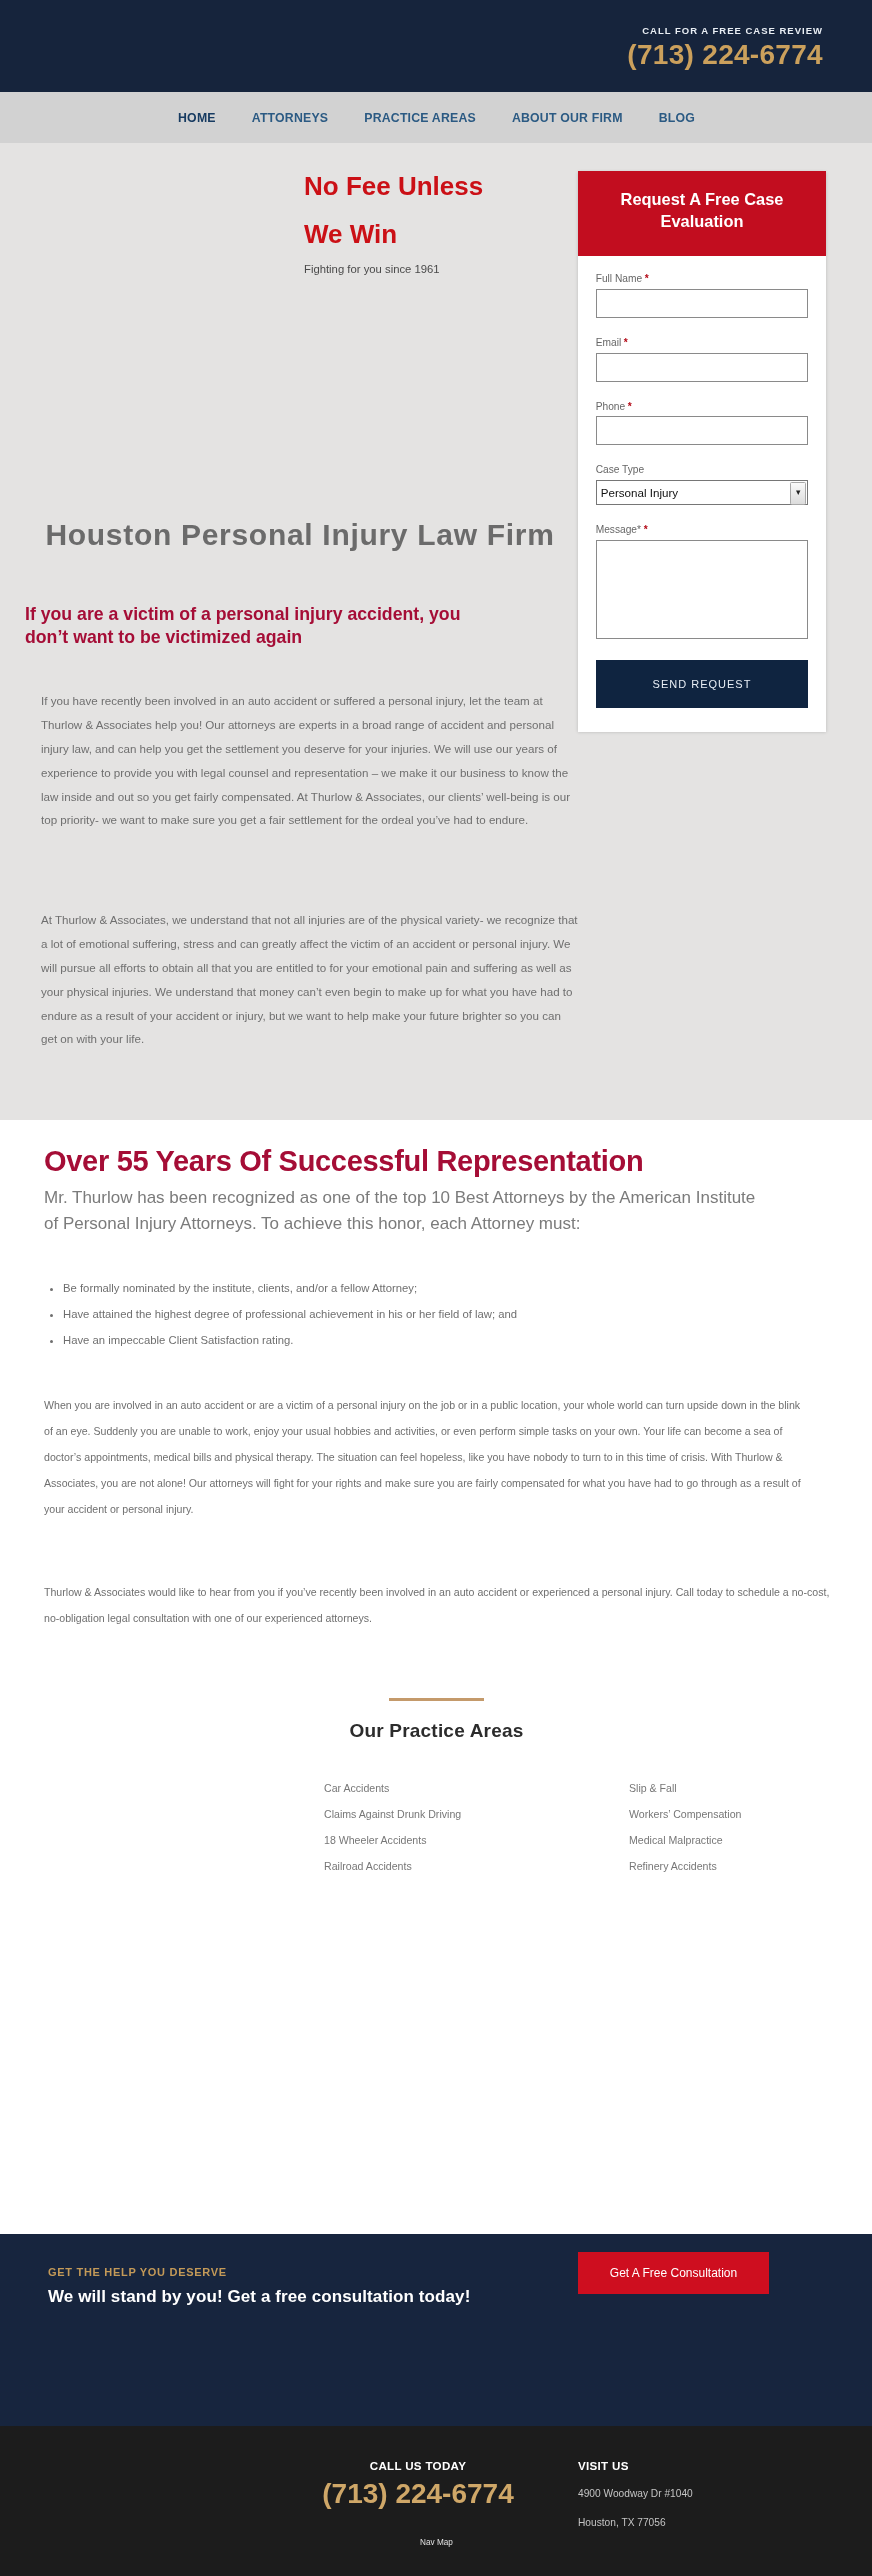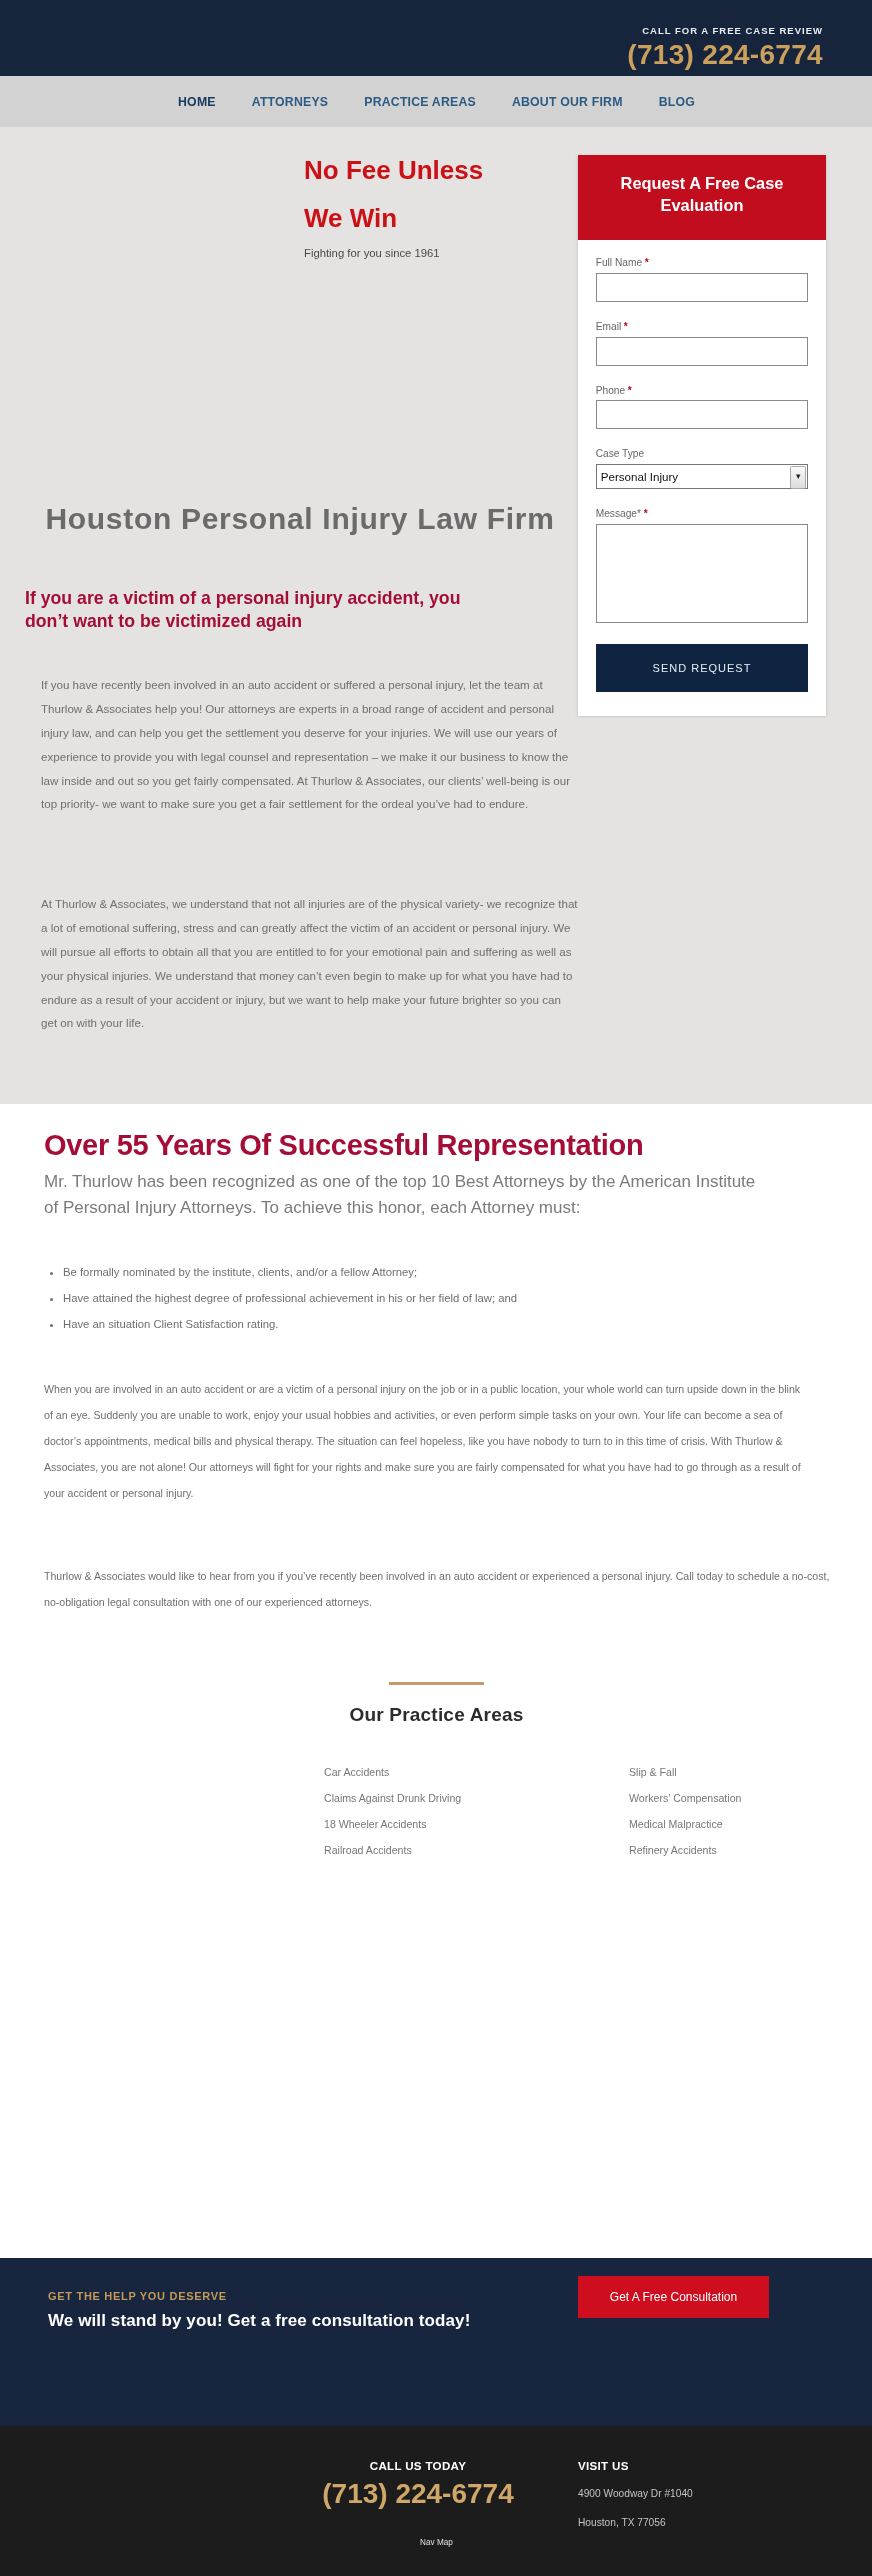--- a/index.html
+++ b/index.html
@@ -4,21 +4,21 @@
 <style>
   * { margin:0; padding:0; box-sizing:border-box; }
   html,body { background:#fff; }
   body {
     width:873px; height:2576px; position:relative;
     font-family:"Liberation Sans", sans-serif;
     -webkit-font-smoothing:antialiased;
   }
 
   
-  .topbar { height:76px; background:#16243c; text-align:right; padding:24.6px 50px 0 0; }
+  .topbar { height:92px; background:#16243c; text-align:right; padding:24.6px 50px 0 0; }
   .topbar .call-label { color:#e9eef4; font-size:9.5px; font-weight:bold; letter-spacing:1px; }
   .topbar .phone { display:block; margin-top:3.4px; color:#cba05c; font-size:28px; font-weight:bold; letter-spacing:0.3px; text-decoration:none; }
 
   
   .navbar { height:51px; background:#d2d2d2; display:flex; justify-content:center; align-items:center; gap:36px; }
   .navbar a { font-size:12.3px; font-weight:bold; color:#2b5a83; text-decoration:none; letter-spacing:0.2px; }
   .navbar a.active { color:#173b61; }
 
   
   .hero { position:relative; height:977px; background:#e4e3e2; }
@@ -71,21 +71,21 @@
   .rep-para.p2 { top:444px; width:801px;margin-top:16px; }
 
   .gold-divider { position:absolute; left:389px; top:578px; width:95px; height:2.7px; background:#c49a6b; }
   .pa-title { position:absolute; left:0; top:600px; width:100%; text-align:center;
     color:#2c2c2c; font-size:19px; font-weight:bold; letter-spacing:0.2px; }
   .pa-grid { position:absolute; left:324px; top:655px; display:flex; }
   .pa-col1 { width:305px; }
   .pa-col a { display:block; line-height:26px; font-size:10.6px; color:#777; text-decoration:none; }
 
   
-  .cta { position:relative; height:168px; background:#17253e;margin-top:40px; }
+  .cta { position:relative; height:192px; background:#17253e; }
   .cta-kicker { position:absolute; left:48px; top:32px; color:#c49a58;
     font-size:11px; font-weight:bold; letter-spacing:0.7px; }
   .cta-headline { position:absolute; left:48px; top:53px; color:#fff;
     font-size:17px; font-weight:bold; letter-spacing:0.1px; }
   .cta-button { position:absolute; left:578px; top:17.7px; width:191px; height:42px;
     background:#ce0e1f; color:#fff; font-size:12px; border:none; cursor:pointer;
     display:flex; align-items:center; justify-content:center; text-decoration:none;
     font-family:"Liberation Sans", sans-serif; }
 
   
@@ -167,21 +167,21 @@
   </aside>
 </section>
 
 <section class="content">
   <h2 class="rep-title">Over 55 Years Of Successful Representation</h2>
   <p class="rep-lead">Mr. Thurlow has been recognized as one of the top 10 Best Attorneys by the American Institute of Personal Injury Attorneys. To achieve this honor, each Attorney must:</p>
 
   <ul class="rep-bullets">
     <li>Be formally nominated by the institute, clients, and/or a fellow Attorney;</li>
     <li>Have attained the highest degree of professional achievement in his or her field of law; and</li>
-    <li>Have an situation Client Satisfaction rating.</li>
+    <li>Have an impeccable Client Satisfaction rating.</li>
   </ul>
 
   <p class="rep-para p1">When you are involved in an auto accident or are a victim of a personal injury on the job or in a public location, your whole world can turn upside down in the blink of an eye. Suddenly you are unable to work, enjoy your usual hobbies and activities, or even perform simple tasks on your own. Your life can become a sea of doctor’s appointments, medical bills and physical therapy. The situation can feel hopeless, like you have nobody to turn to in this time of crisis. With Thurlow &amp; Associates, you are not alone! Our attorneys will fight for your rights and make sure you are fairly compensated for what you have had to go through as a result of your accident or personal injury.</p>
   <p class="rep-para p2">Thurlow &amp; Associates would like to hear from you if you’ve recently been involved in an auto accident or experienced a personal injury. Call today to schedule a no-cost, no-obligation legal consultation with one of our experienced attorneys.</p>
 
   <div class="gold-divider"></div>
   <h3 class="pa-title">Our Practice Areas</h3>
 
   <div class="pa-grid">
     <div class="pa-col pa-col1">

